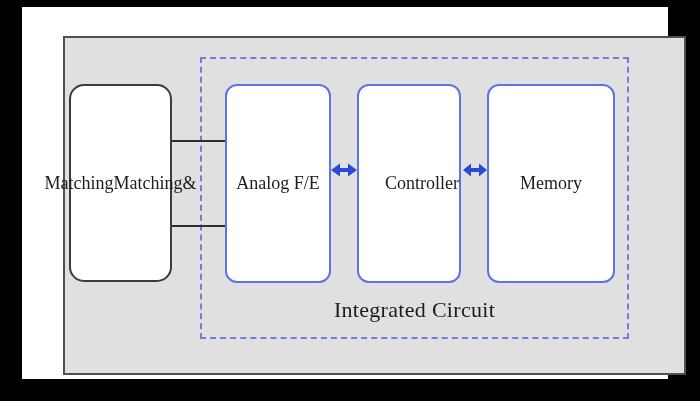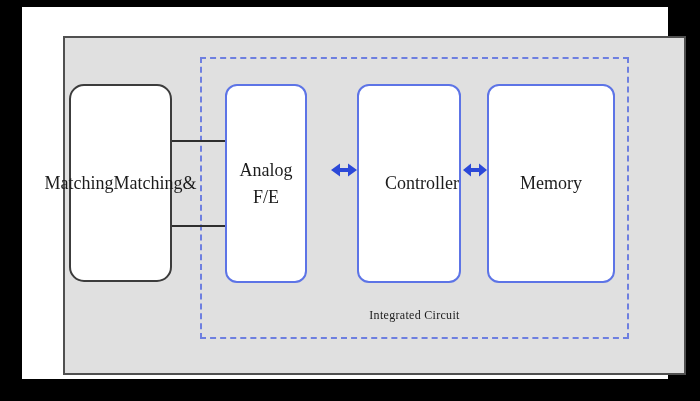--- a/index.html
+++ b/index.html
@@ -33,21 +33,21 @@
     position: absolute;
     left: 200px; top: 57px;
     width: 429px; height: 282px;
     box-sizing: border-box;
     border: 2px dashed #6e7fe0;
   }
   .ic-label {
     position: absolute;
     left: 0; right: 0; bottom: 14px;
     text-align: center;
-    font-size: 12px;
+    font-size: 22px;
     color: #1c1c1c;
     letter-spacing: 0.3px;
   }
   .node {
     position: absolute;
     box-sizing: border-box;
     background: #ffffff;
     display: flex;
     flex-direction: row;
     align-items: center;
@@ -62,21 +62,21 @@
     width: 103px; height: 198px;
     border: 2px solid #3c3c3c;
     border-radius: 15px;
   }
   .node-blue {
     border: 2px solid #5d74e6;
     border-radius: 12px;
     top: 84px;
     height: 199px;
   }
-  .node-analog     { left: 225px; width: 82px; }
+  .node-analog     { left: 225px; width: 106px; }
   .node-controller { left: 357px; width: 104px; justify-content: flex-end; }
   .node-memory     { left: 487px; width: 128px; }
   .connector {
     position: absolute;
     left: 172px;
     width: 53px;
     height: 2px;
     background: #2f2f2f;
   }
   .connector-top    { top: 140px; }

